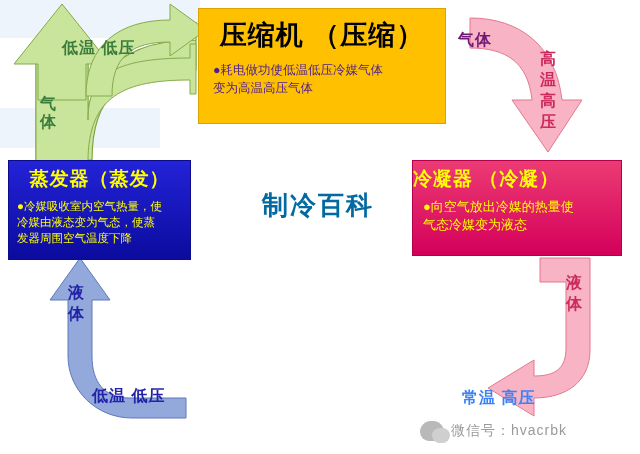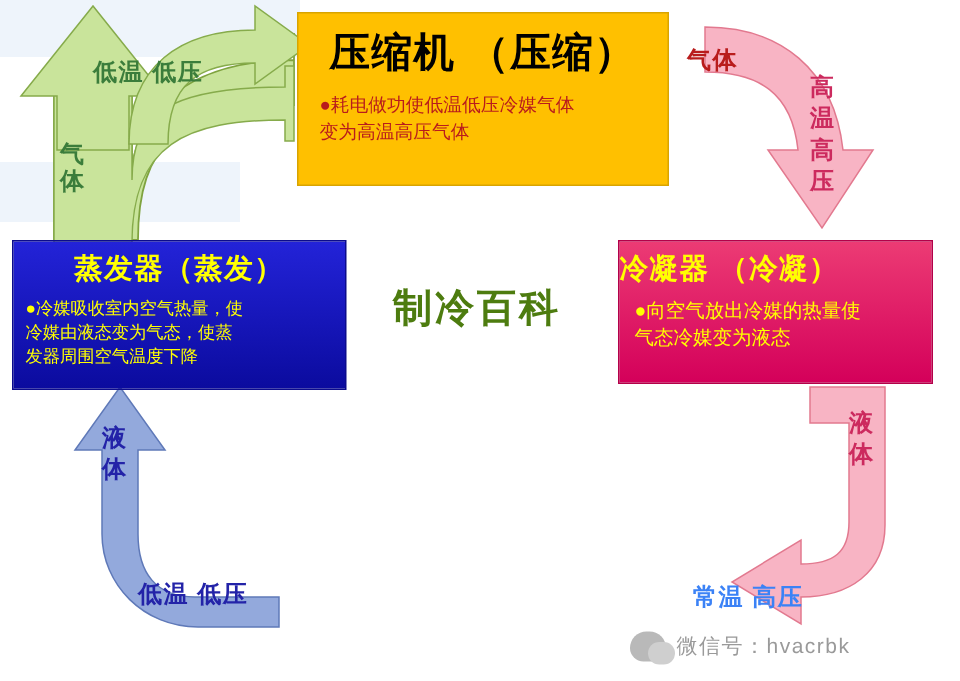--- a/index.html
+++ b/index.html
@@ -19,40 +19,40 @@
   
   #compressor{
     left:198px;top:8px;width:248px;height:116px;
     background:#FFC000;
     border:1px solid #d9a400;
   }
   #compressor .box-title{
     color:#000;font-size:27px;text-align:center;margin-top:8px;
   }
   #compressor .box-body{
-    color:#b91c1c;font-size:12.5px;line-height:1.45;margin:8px 0 0 14px;
+    color:#4c1d95;font-size:12.5px;line-height:1.45;margin:8px 0 0 14px;
   }
 
   
   #condenser{
     left:412px;top:160px;width:210px;height:96px;
     background:#E8336E;
     background:linear-gradient(180deg,#ec3b74 0%,#d4005a 100%);
     border:1px solid #b30049;
   }
   #condenser .box-title{
     color:#FFFF00;font-size:19px;margin-top:5px;
   }
   #condenser .box-body{
     color:#FFFF00;font-size:13px;line-height:1.4;margin:6px 0 0 10px;
   }
 
   
   #evaporator{
-    left:8px;top:160px;width:223px;height:100px;
+    left:8px;top:160px;width:183px;height:100px;
     background:#1414C8;
     background:linear-gradient(180deg,#2323d8 0%,#0b0b9e 100%);
     border:1px solid #0b0b8c;
   }
   #evaporator .box-title{
     color:#FFFF00;font-size:19px;text-align:center;margin-top:5px;
   }
   #evaporator .box-body{
     color:#FFFF00;font-size:11.5px;line-height:1.4;margin:6px 12px 0 8px;
   }
@@ -69,31 +69,31 @@
   }
   .exp-line{
     margin:6px 8px 0 8px;height:17px;
     background:linear-gradient(90deg,#1d1dc8 0%,#2a2ad8 45%,#3a3ae8 100%);
     color:#fff;font-size:12px;line-height:17px;padding-left:10px;box-sizing:border-box;
   }
 
   
   #center-title{
     position:absolute;left:228px;top:188px;width:180px;
-    text-align:center;color:#4d7c0f;font-size:26px;font-weight:bold;letter-spacing:2px;
+    text-align:center;color:#0369a1;font-size:26px;font-weight:bold;letter-spacing:2px;
   }
 
   
   svg.arrows{position:absolute;left:0;top:0;width:640px;height:454px;}
 
   
   .lbl{position:absolute;font-weight:bold;letter-spacing:1px;}
   #lbl-low{left:62px;top:38px;color:#3b7d3b;font-size:16px;}
   #lbl-gas-left{left:40px;top:95px;color:#3b7d3b;font-size:16px;line-height:18px;width:20px;}
-  #lbl-gas-right{left:458px;top:30px;color:#b91c1c;font-size:16px;}
+  #lbl-gas-right{left:458px;top:30px;color:#701a75;font-size:16px;}
   #lbl-hot{left:540px;top:48px;color:#cc2a5e;font-size:16px;line-height:21px;width:20px;}
   #lbl-liquid-right{left:566px;top:272px;color:#cc2a5e;font-size:16px;line-height:21px;width:20px;}
   #lbl-normal{left:462px;top:388px;color:#3b82f6;font-size:16px;}
   #lbl-lowpress{left:92px;top:386px;color:#2323a8;font-size:16px;}
   #lbl-liquid-left{left:68px;top:282px;color:#2323a8;font-size:16px;line-height:21px;width:20px;}
 
   
   #watermark{
     position:absolute;left:420px;top:408px;width:220px;height:46px;
     display:flex;align-items:center;gap:7px;

